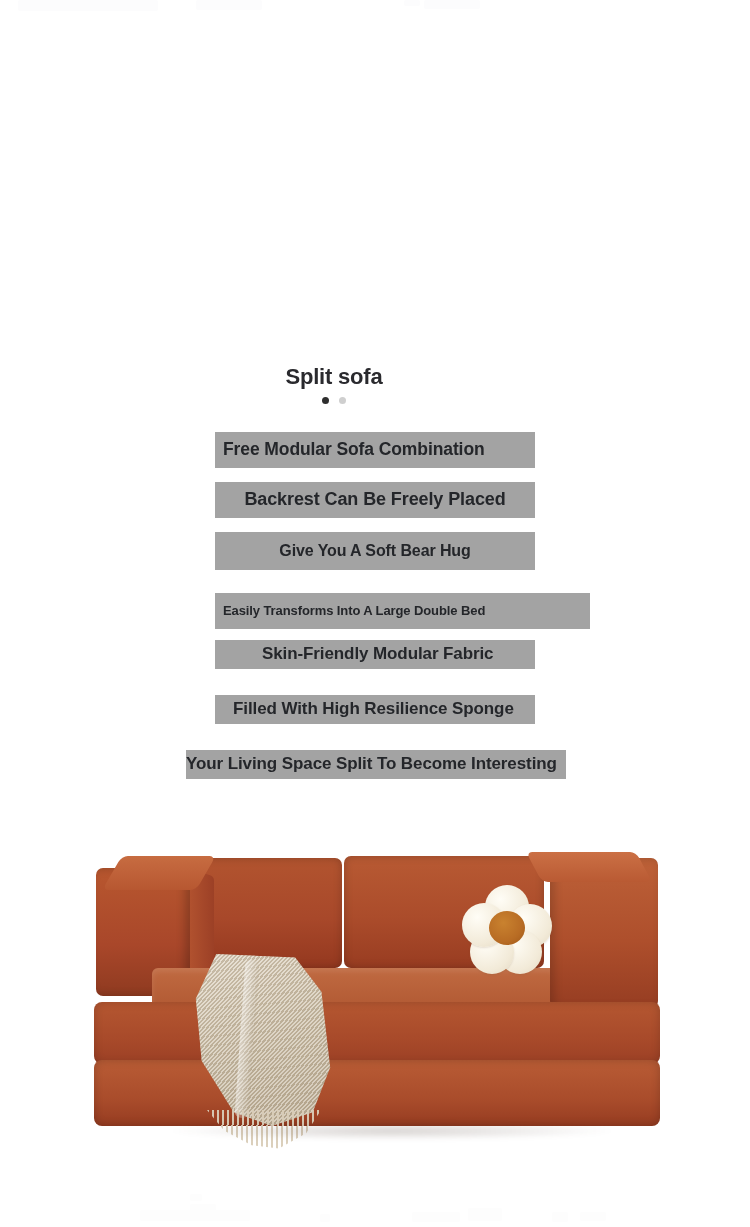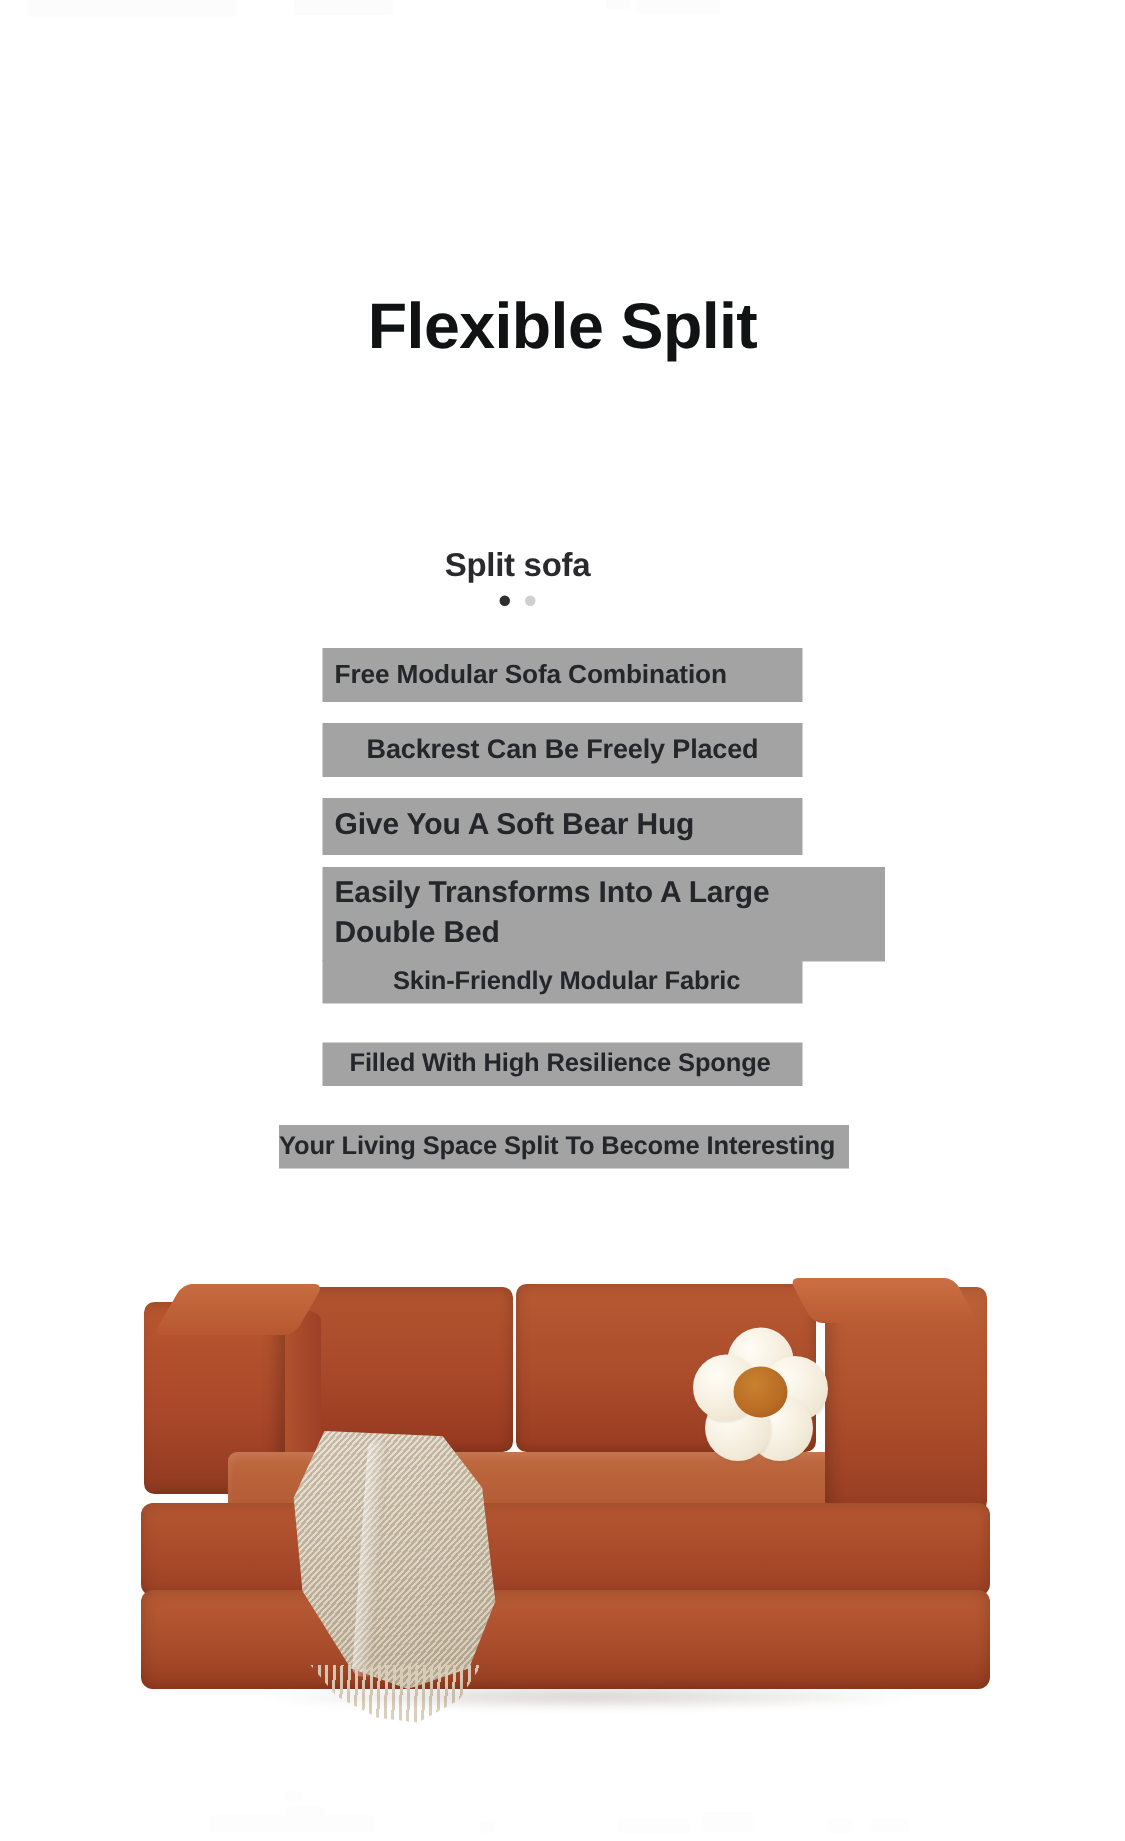--- a/index.html
+++ b/index.html
@@ -31,21 +31,21 @@
     display:block;
     font-size:43px;
     line-height:77px;
     font-weight:bold;
     letter-spacing:-0.4px;
     color:#111214;
   }
 
   
   .brand-block {
-    position:absolute; left:12px; top:364px; width:666px; text-align:center;
+    position:absolute; left:1px; top:364px; width:666px; text-align:center;
   }
   .brand-name {
     font-size:22px; font-weight:bold; color:#2a2a2e; letter-spacing:-0.2px;
   }
   .dots { margin-top:7px; height:9px; line-height:0; }
   .dots span {
     display:inline-block; width:7px; height:7px; border-radius:50%;
     margin:0 3px; vertical-align:top;
   }
   .dot-active   { background:#2e2e2e; }
@@ -58,22 +58,22 @@
     position:absolute;
     background:#a3a3a3;
     padding:4px 8px 5px 8px;
     color:#24262a;
     font-weight:bold;
     letter-spacing:-0.1px;
   }
 
   .f0 { left:215px; top:0px;   width:320px; font-size:17.5px; line-height:27px; }
   .f1 { left:215px; top:50px;  width:320px; font-size:18px;   line-height:27px; text-align:center; }
-  .f2 { left:215px; top:100px; width:320px; font-size:20px;   line-height:29px; text-align:left; }
-  .f3 { left:215px; top:146px; width:375px; font-size:20px; line-height:27px; }
+  .f2 { left:215px; top:100px; width:320px; font-size:16px;   line-height:29px; text-align:center; }
+  .f3 { left:215px; top:161px; width:375px; font-size:13px; line-height:27px; }
   .f4 { left:215px; top:208px; width:320px; font-size:17px;   line-height:20px; padding-left:47px; }
   .f5 { left:215px; top:263px; width:320px; font-size:17px;   line-height:20px; padding-left:18px; }
   .f6 { left:186px; top:318px; width:380px; font-size:17px;   line-height:20px; padding-left:0px; }
 
   
   .photo-area {
     position:absolute; left:0; top:840px; width:750px; height:330px;
   }
   .sofa-stage {
     position:absolute; left:98px; top:10px; width:560px; height:310px;
@@ -231,21 +231,20 @@
 
 <div class="top-residue">
   <i class="tr1"></i>
   <i class="tr2"></i>
   <i class="tr3"></i>
   <i class="tr4"></i>
 
 </div>
 
 <div class="headline">
-  <span class="hl">Flexible Split</span>
 </div>
 
 <div class="brand-block">
   <div class="brand-name">Split sofa</div>
   <div class="dots">
     <span class="dot-active"></span>
     <span class="dot-inactive"></span>
   </div>
 </div>
 

